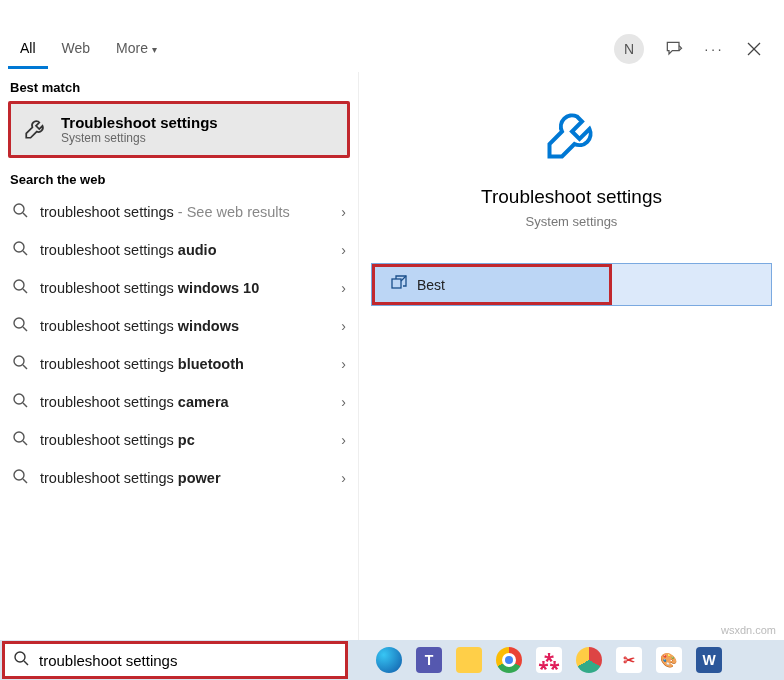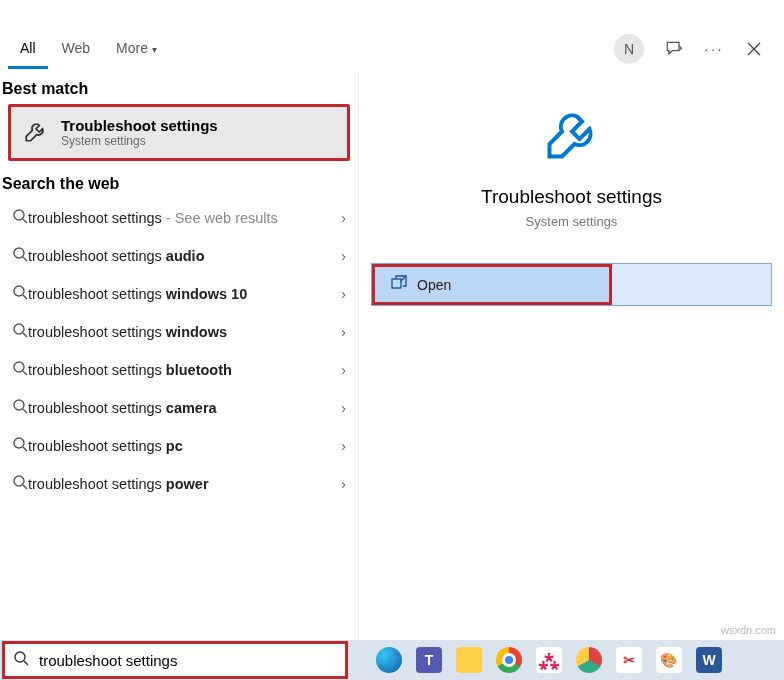--- a/index.html
+++ b/index.html
@@ -15,30 +15,30 @@
   .avatar { width:30px; height:30px; border-radius:50%; background:#e6e6e6; display:flex; align-items:center; justify-content:center; font-size:14px; color:#555; }
   .icon-btn { width:20px; height:20px; display:flex; align-items:center; justify-content:center; color:#555; cursor:pointer; }
   .ellipsis { letter-spacing:2px; font-size:14px; color:#555; }
   .close-x svg { width:14px; height:14px; }
 
   
   .content { display:flex; height:calc(100% - 46px - 40px); }
   .left { width:358px; background:#fff; overflow:hidden; }
   .right { flex:1; border-left:1px solid #eee; background:#fff; padding-top:12px; }
 
-  .section-label { font-size:16px; font-weight:600; padding:8px 10px 6px 2px; color:#000; }
+  .section-label { font-size:13px; font-weight:600; padding:8px 10px 6px 10px; color:#000; }
 
   .best-match { display:flex; align-items:center; gap:12px; background:#e8e8e8; padding:10px 12px; margin:0 8px 6px 8px; border:3px solid #c1272d; border-radius:2px; }
   .bm-icon svg { width:26px; height:26px; }
   .bm-texts { display:flex; flex-direction:column; }
   .bm-title { font-size:15px; font-weight:600; color:#000; }
   .bm-sub { font-size:12px; color:#666; }
 
   .web-list { display:flex; flex-direction:column; }
-  .web-item { display:flex; align-items:center; padding:9px 12px; cursor:pointer; }
+  .web-item { display:flex; align-items:center; gap:12px; padding:9px 12px; cursor:pointer; }
   .search-icon svg { width:16px; height:16px; }
   .web-text { font-size:14.5px; color:#222; flex:1; white-space:nowrap; overflow:hidden; }
   .web-text .bold { font-weight:600; }
   .web-text .muted { color:#888; }
   .chevron { color:#666; font-size:14px; }
 
   
   .preview { display:flex; flex-direction:column; align-items:center; padding:20px 10px 28px 10px; }
   .preview-icon svg { width:60px; height:60px; }
   .preview-title { font-size:19px; color:#000; margin-top:18px; }
@@ -188,21 +188,21 @@
     </div>
     <div class="actions-row">
       <div class="open-cell">
         <span>
           <svg viewBox="0 0 16 16" fill="none" stroke="#1a4f8a" stroke-width="1.3">
               <rect x="1" y="4" width="9" height="9"></rect>
               <path d="M5 4V1h10v10h-3"></path>
               <path d="M10 6l5-5"></path>
             </svg>
         </span>
-        <span>Open</span>
+        <span>Best</span>
       </div>
       <div class="spacer-cell"></div>
     </div>
   </div>
 </div>
 
 <div class="bottom">
   <div class="search-wrap">
     <span class="si">
       <svg viewBox="0 0 16 16" fill="none" stroke="#333" stroke-width="1.4">

